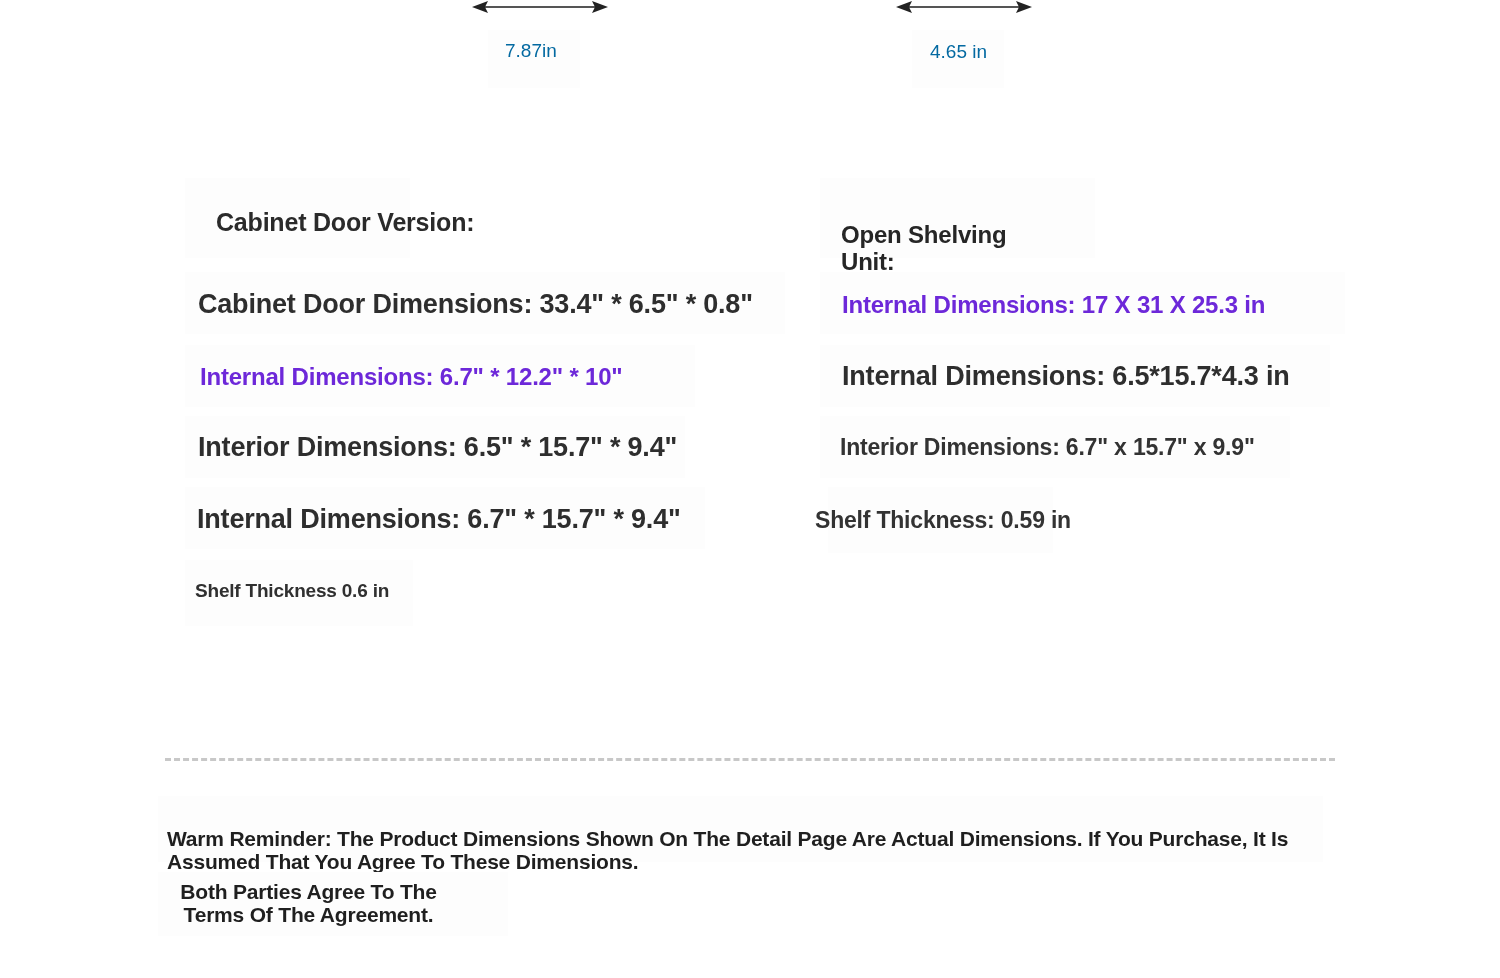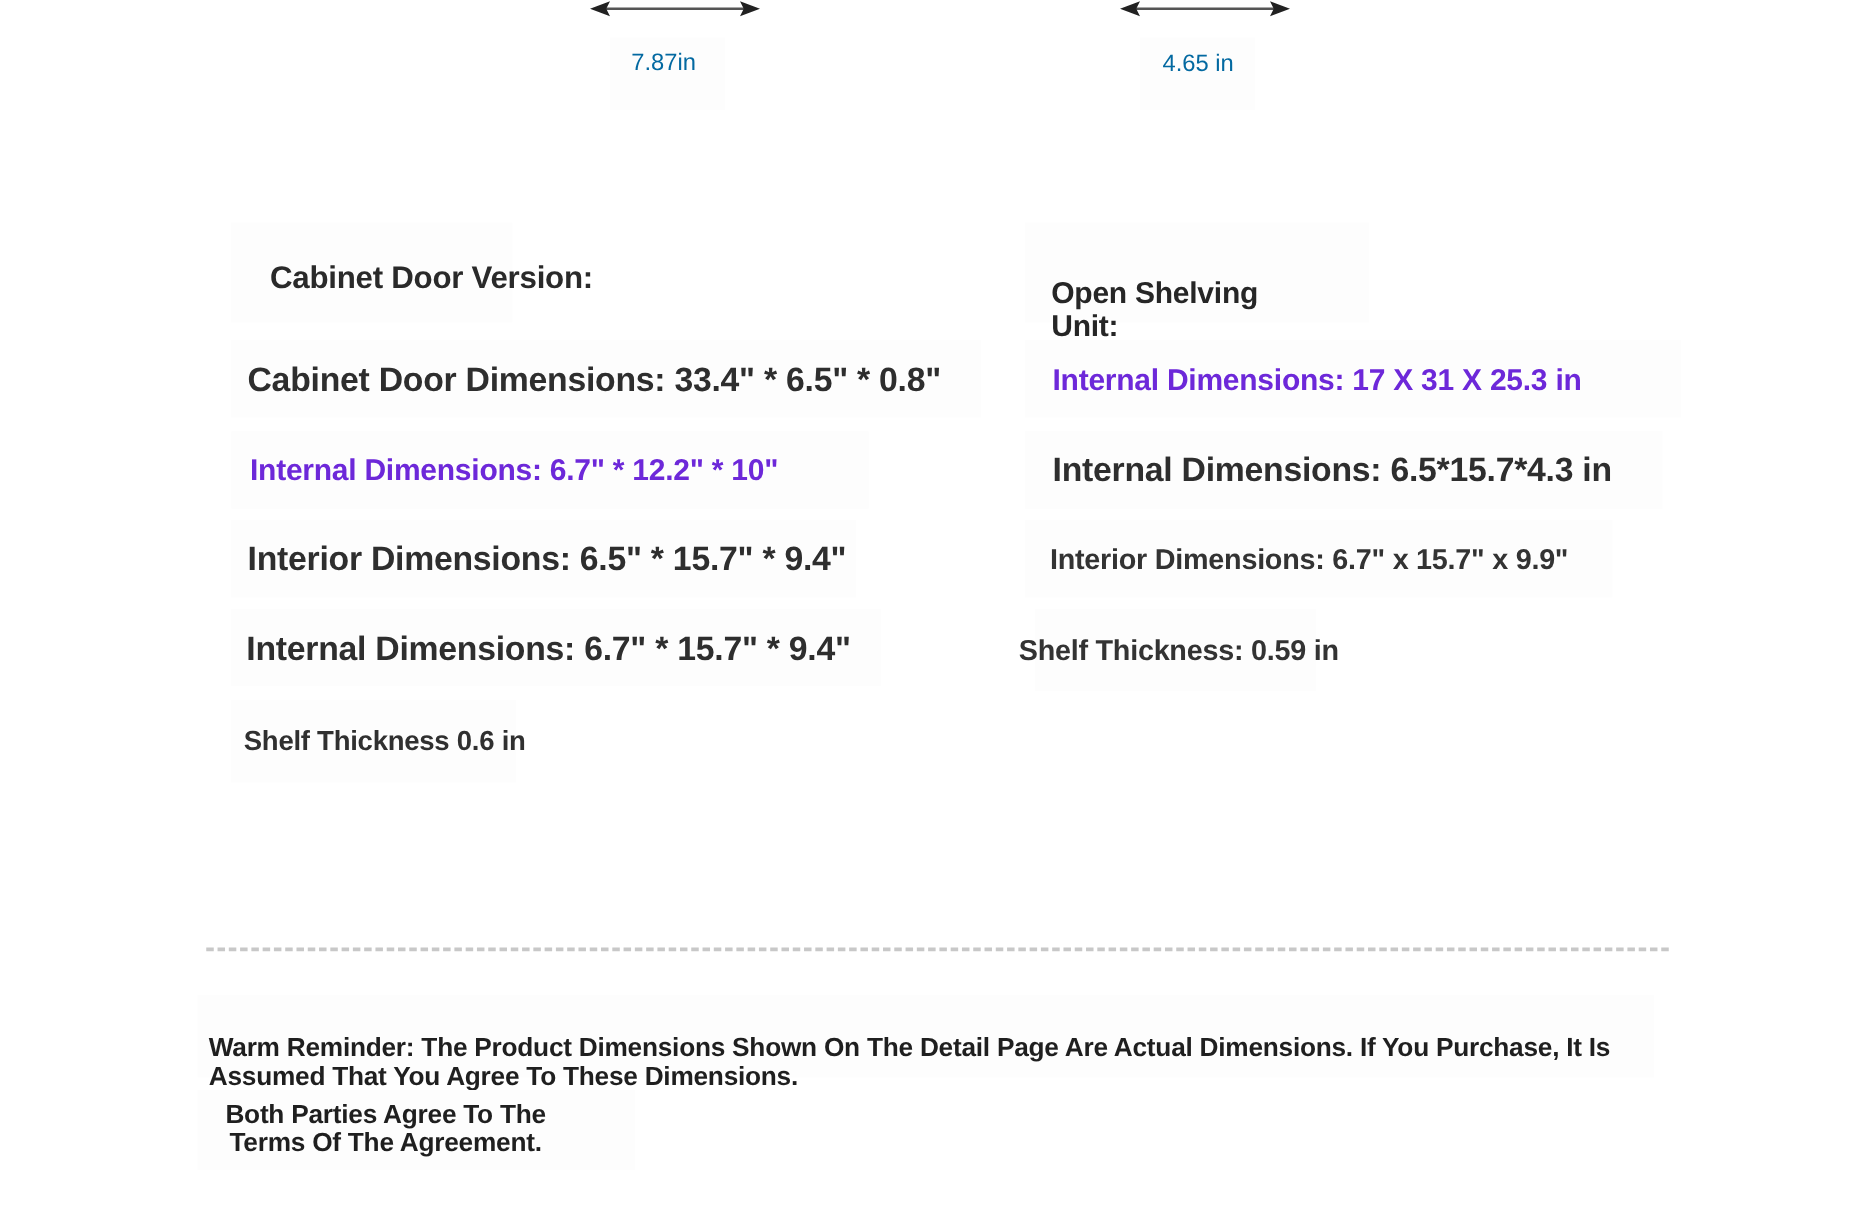--- a/index.html
+++ b/index.html
@@ -37,21 +37,21 @@
       font-weight: normal;
       color: #0369a1;
     }
 
     .h-left { font-size: 25px; color: #2a2a2a; }
     .h-right { font-size: 24px; color: #262626; line-height: 27px; white-space: normal; width: 200px; }
 
     .big { font-size: 27px; color: #2e2e2e; }
     .mid { font-size: 24px; color: #6d28d9; }
     .mid2 { font-size: 23px; color: #333333; }
-    .small { font-size: 22px; color: #303030; }
+    .small { font-size: 19px; color: #303030; }
 
     .divider {
       position: absolute;
       left: 165px;
       top: 758px;
       width: 1170px;
       height: 0;
       border-top: 3px dashed #c8c8c8;
     }
 

